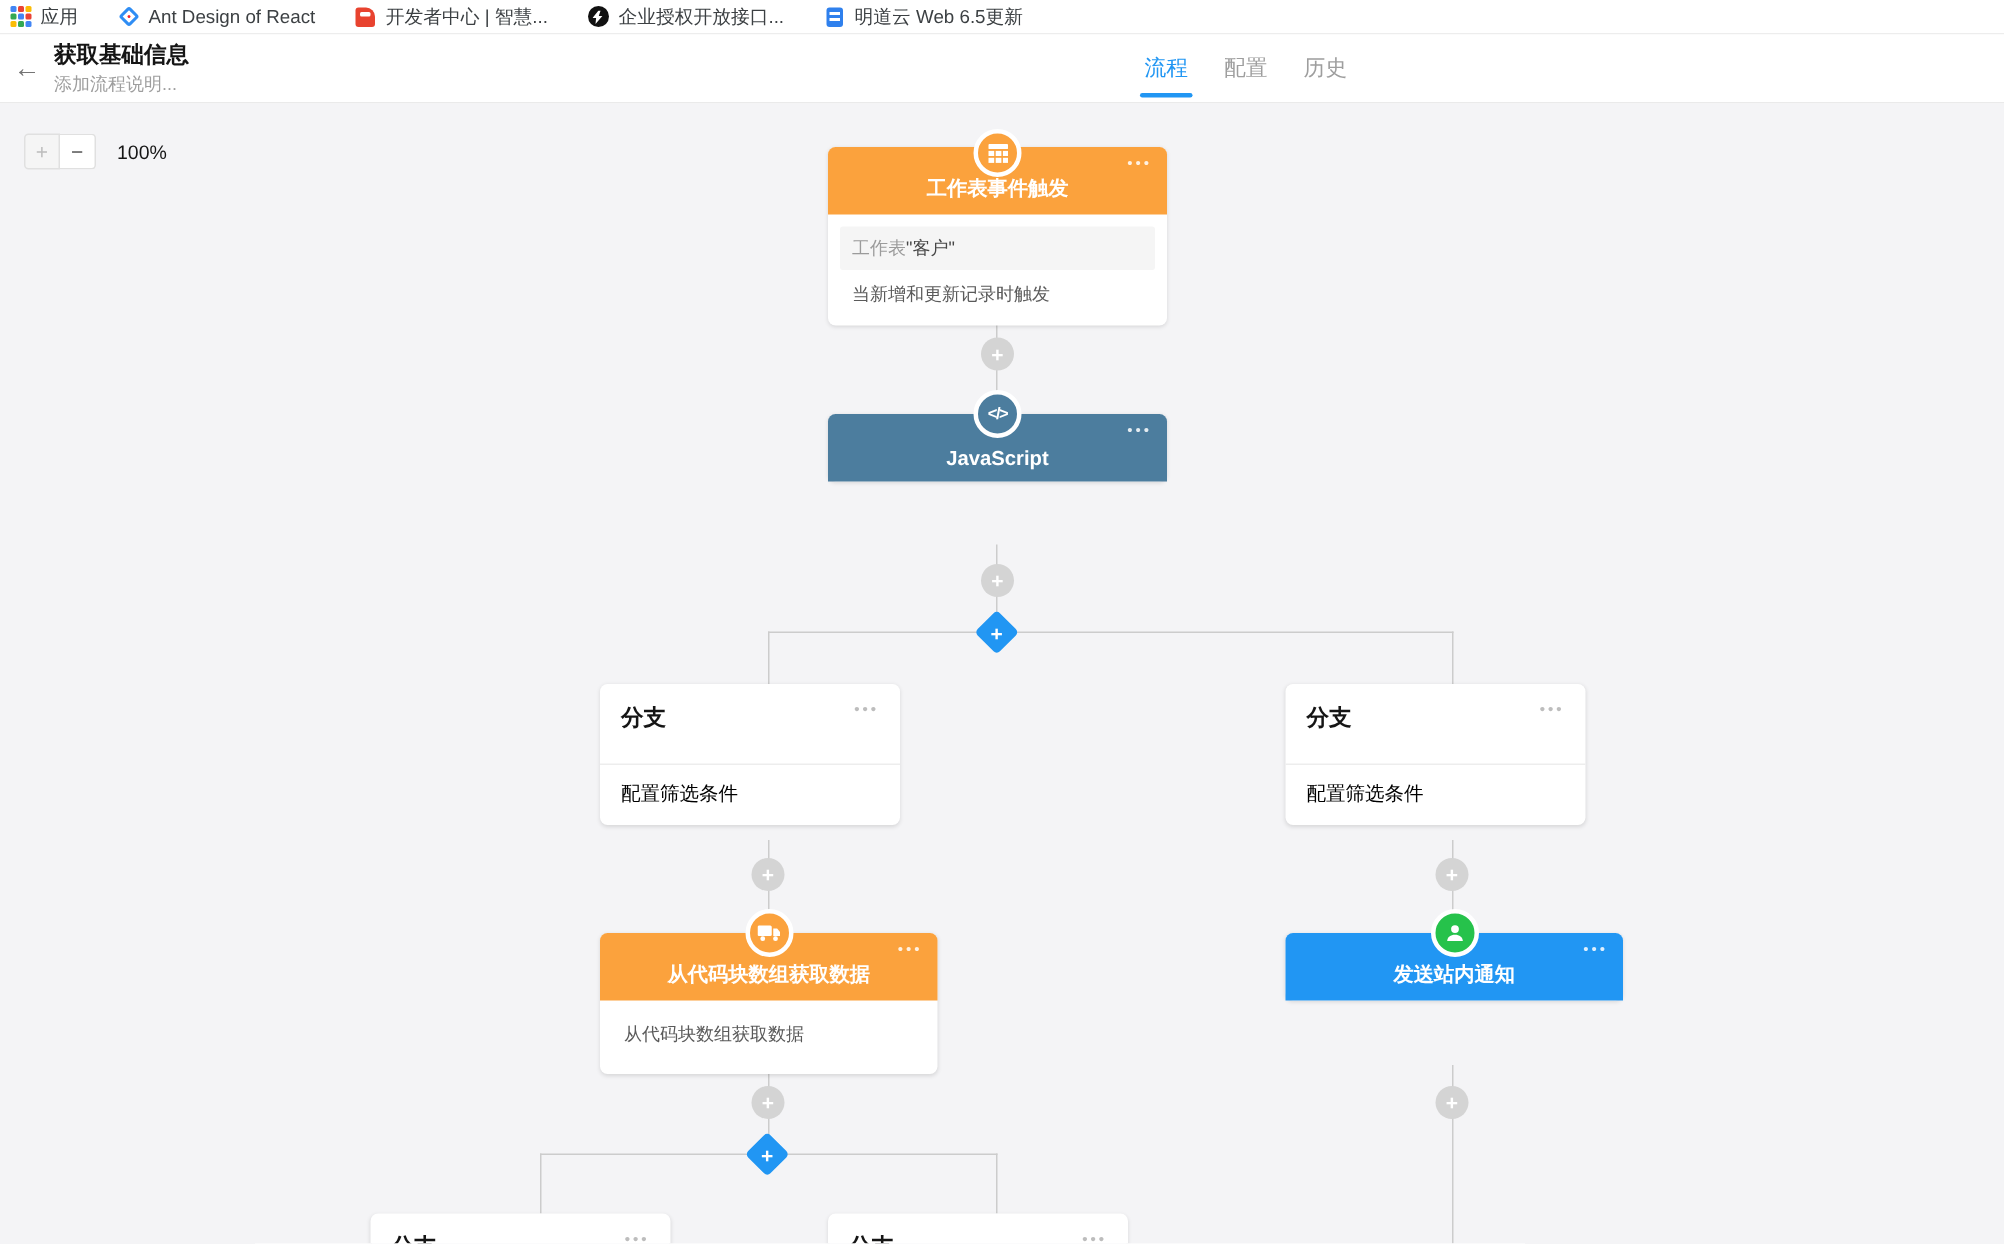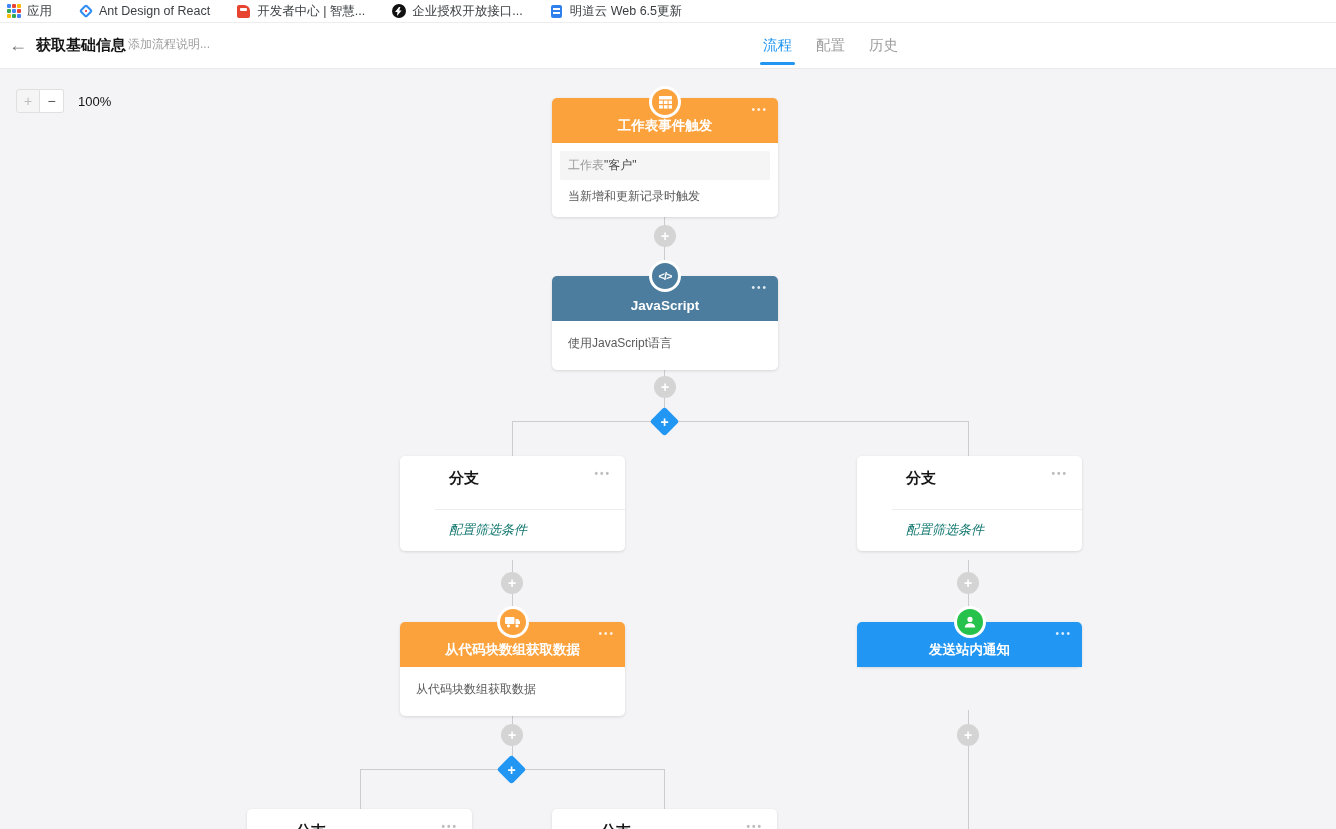--- a/index.html
+++ b/index.html
@@ -26,21 +26,21 @@
   .bolt-ico { width:14px; height:14px; background:#111; border-radius:50%;
     display:flex; align-items:center; justify-content:center; }
   .doc-ico { width:11px; height:13px; background:#2f80ed; border-radius:2px; position:relative; }
   .doc-ico::after { content:""; position:absolute; left:2px; top:3px; width:7px;
     height:2px; background:#fff; box-shadow:0 4px 0 #fff; }
 
   
   .app-header { height:46px; background:#fff; border-bottom:1px solid #eaeaea;
     display:flex; align-items:center; position:relative; }
   .back-btn { width:36px; text-align:center; font-size:18px; color:#757575; cursor:pointer; }
-  .ht-block { display:flex; flex-direction:row; gap:2px;justify-content:flex-end; }
+  .ht-block { display:flex; flex-direction:column; gap:2px;justify-content:flex-end; }
   .ht-title { font-size:15px; font-weight:700; color:#151515; }
   .ht-sub { font-size:12px; color:#9e9e9e; cursor:pointer; }
   .tabs { position:absolute; left:760px; top:0; height:100%; display:flex; gap:18px; }
   .tab { display:flex; align-items:center; font-size:14.5px; color:#9e9e9e;
     position:relative; cursor:pointer; padding:0 3px; }
   .tab.active { color:#2196f3; }
   .tab.active::after { content:""; position:absolute; left:0; right:0; bottom:3px;
     height:3px; background:#2196f3; border-radius:2px; }
 
   
@@ -70,28 +70,28 @@
   .node-ico { position:absolute; left:50%; margin-left:-16px; width:32px; height:32px;
     border-radius:50%; border:3px solid #fff; display:flex; align-items:center;
     justify-content:center; }
   .more { position:absolute; right:10px; top:6px; font-size:10px; letter-spacing:2px;
     color:rgba(255,255,255,.85); cursor:pointer; }
   .node-body { padding:8px 8px 10px; }
   .gray-row { background:#f5f5f5; border-radius:2px; padding:6px 8px; font-size:12px; color:#9b9b9b; }
   .gray-row b { color:#474747; font-weight:400; }
   .plain-row { padding:8px 8px 2px; font-size:12px; color:#5a5a5a; }
 
-  .branch { position:absolute; width:225px; background:#fff; border-radius:5px;
-    box-shadow:0 1px 3px rgba(0,0,0,.12); cursor:pointer;padding-left:35px; }
+  .branch { position:absolute; width:200px; background:#fff; border-radius:5px;
+    box-shadow:0 1px 3px rgba(0,0,0,.12); cursor:pointer; }
   .br-title { padding:13px 14px 9px; font-size:15px; font-weight:700; color:#151515; position:relative; }
   .br-more { position:absolute; right:14px; top:12px; color:#bdbdbd; font-size:10px; letter-spacing:2px; cursor:pointer; }
   .br-cond { margin:0 10px; background:#f5f5f5; border-radius:2px; padding:6px 8px;
     font-size:12.5px; color:#5c5c5c; }
   .br-foot { border-top:1px solid #ededed; margin-top:12px; padding:10px 14px 12px; }
-  .br-link { font-size:13px; color:#0f766e; cursor:pointer;font-style:italic; }
+  .br-link { font-size:13px; color:#000000; cursor:pointer; }
 
   .code-glyph { color:#fff; font-size:11px; font-weight:700; letter-spacing:-1px; }
 </style>
 </head>
 <body>
 
 <div class="bookmarks">
   <div class="bm-item">
     <span class="bm-ico">
       <span class="apps-grid">
@@ -211,23 +211,20 @@
   </div>
 
   <div class="node" style="left:552px; top:207px">
     <div class="node-head" style="background:#4c7d9e">
       <div class="node-ico" style="background:#4c7d9e; top:-16px">
         <span class="code-glyph">&lt;/&gt;</span>
       </div>
       <span class="more">•••</span>
       <span class="nh-title">JavaScript</span>
     </div>
-    <div class="node-body">
-      <div class="plain-row" style="padding-top:6px; padding-bottom:8px">使用JavaScript语言</div>
-    </div>
   </div>
 
   <div class="branch" style="left:400px; top:387px">
     <div class="br-title">
       <span>分支</span>
       <span class="br-more">•••</span>
     </div>
     <div class="br-foot">
       <span class="br-link">配置筛选条件</span>
     </div>

